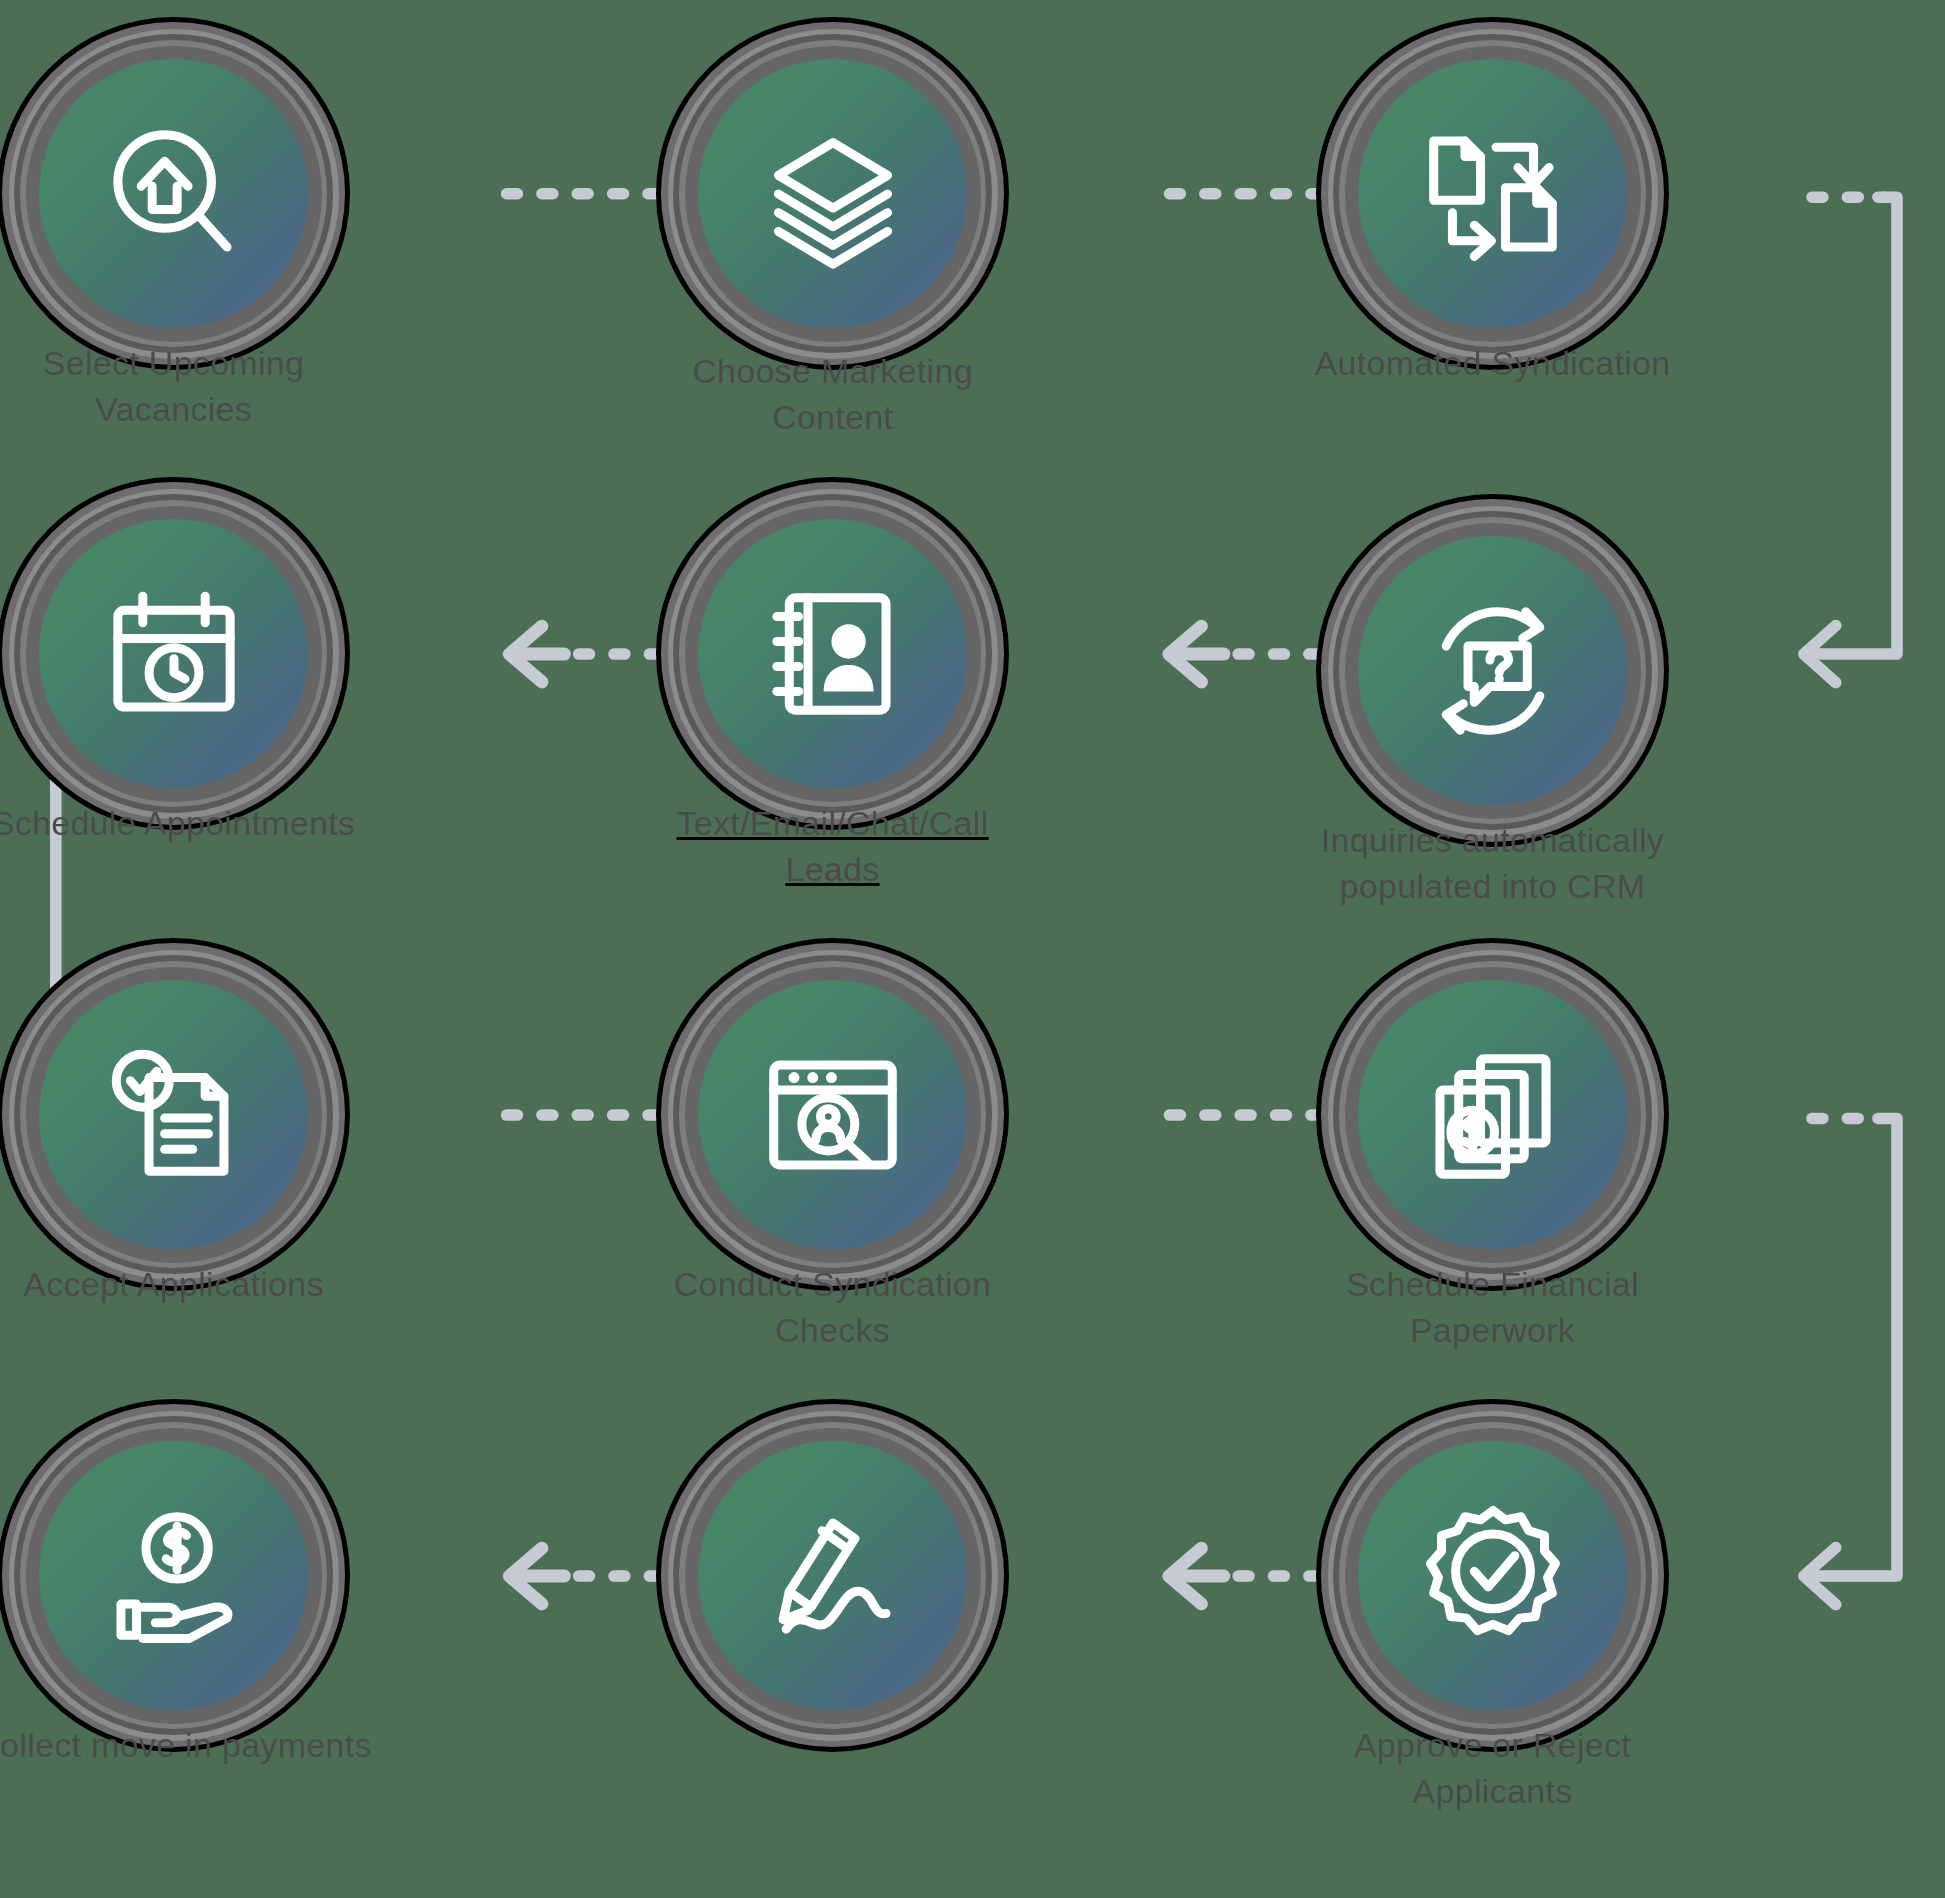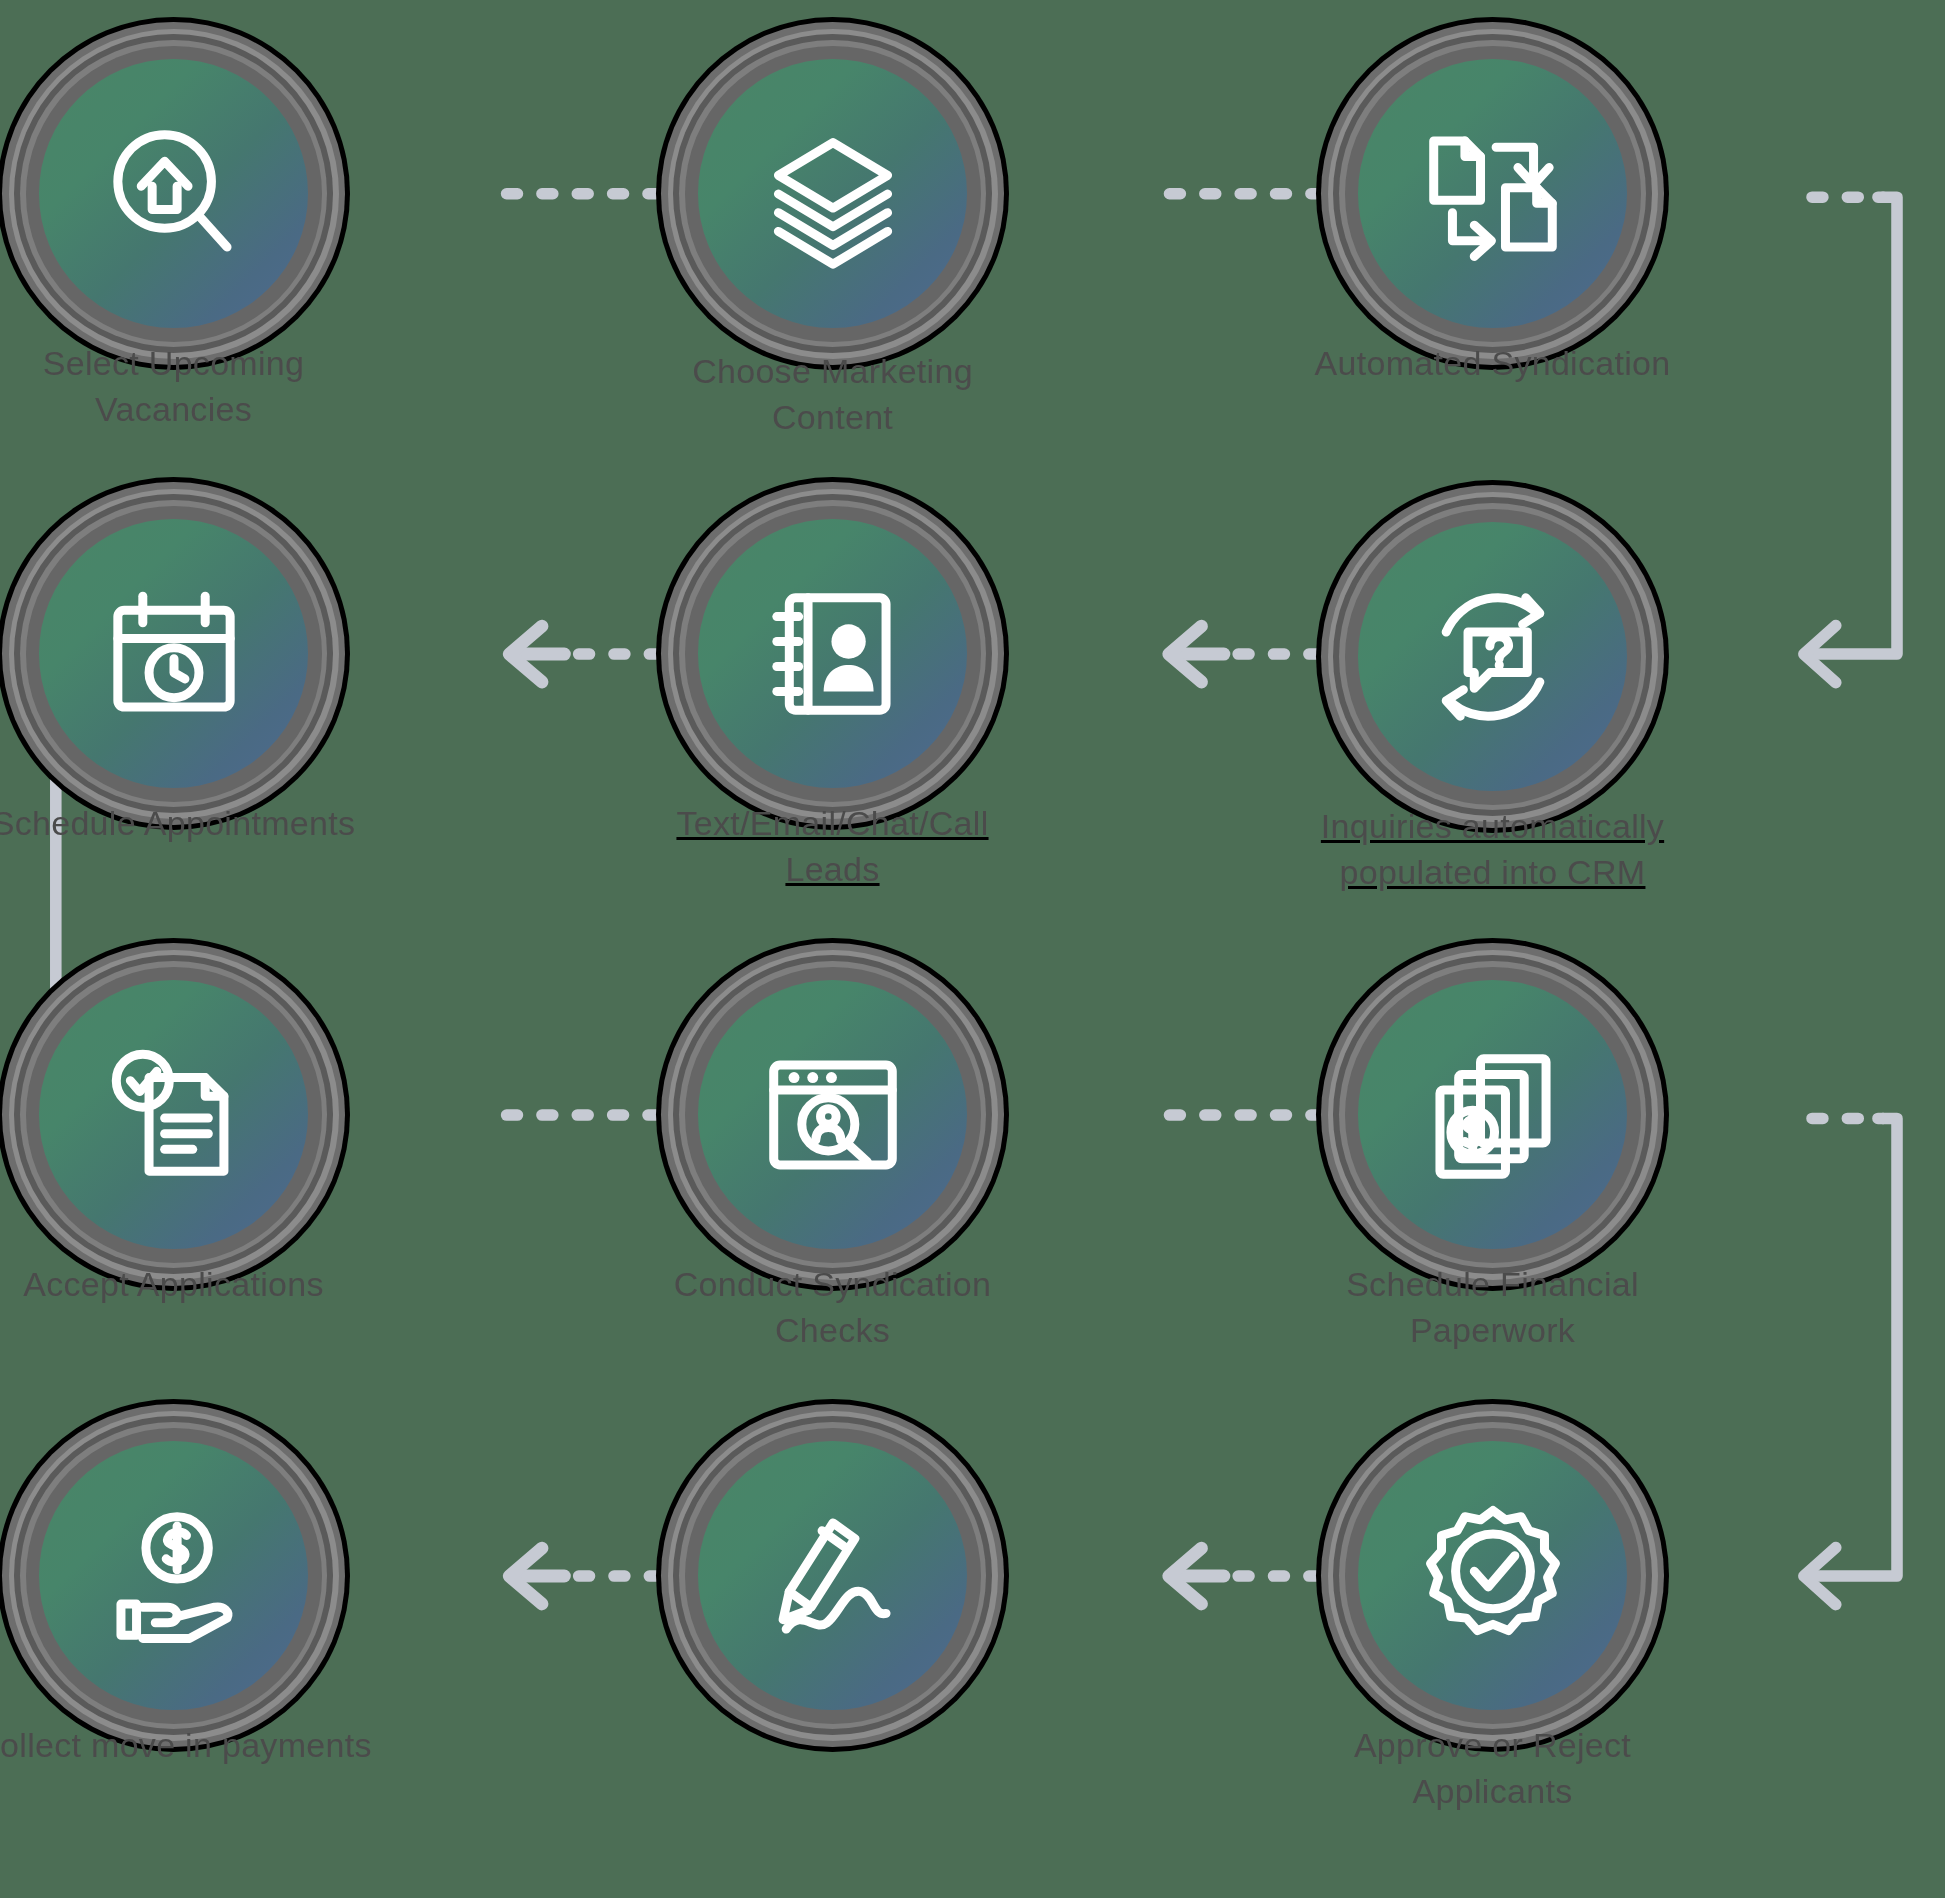--- a/index.html
+++ b/index.html
@@ -294,21 +294,21 @@
           <line x1="14" y1="58" x2="28" y2="58"></line>
           <line x1="14" y1="74" x2="28" y2="74"></line>
           <circle class="solid" cx="60" cy="42" r="11"></circle>
           <path class="solid" d="M44 74 C44 62 52 57 60 57 C68 57 76 62 76 74 Z"></path>
         </svg>
       </div>
     </div>
     <div class="node-label">Text/Email/Chat/Call Leads</div>
   </div>
 
-  <div class="node" style="left:1302px; top:480px;text-decoration:underline;">
+  <div class="node" style="left:1302px; top:494px;">
     <div class="disc-wrap">
       <div class="disc-outer"></div>
       <div class="ring-a"></div>
       <div class="ring-b"></div>
       <div class="ring-c"></div>
       <div class="ring-d"></div>
       <div class="ring-e"></div>
       <div class="disc-face">
         <svg class="icon-svg" viewBox="0 0 100 100">
           <path d="M20 34 A36 36 0 0 1 78 22"></path>

